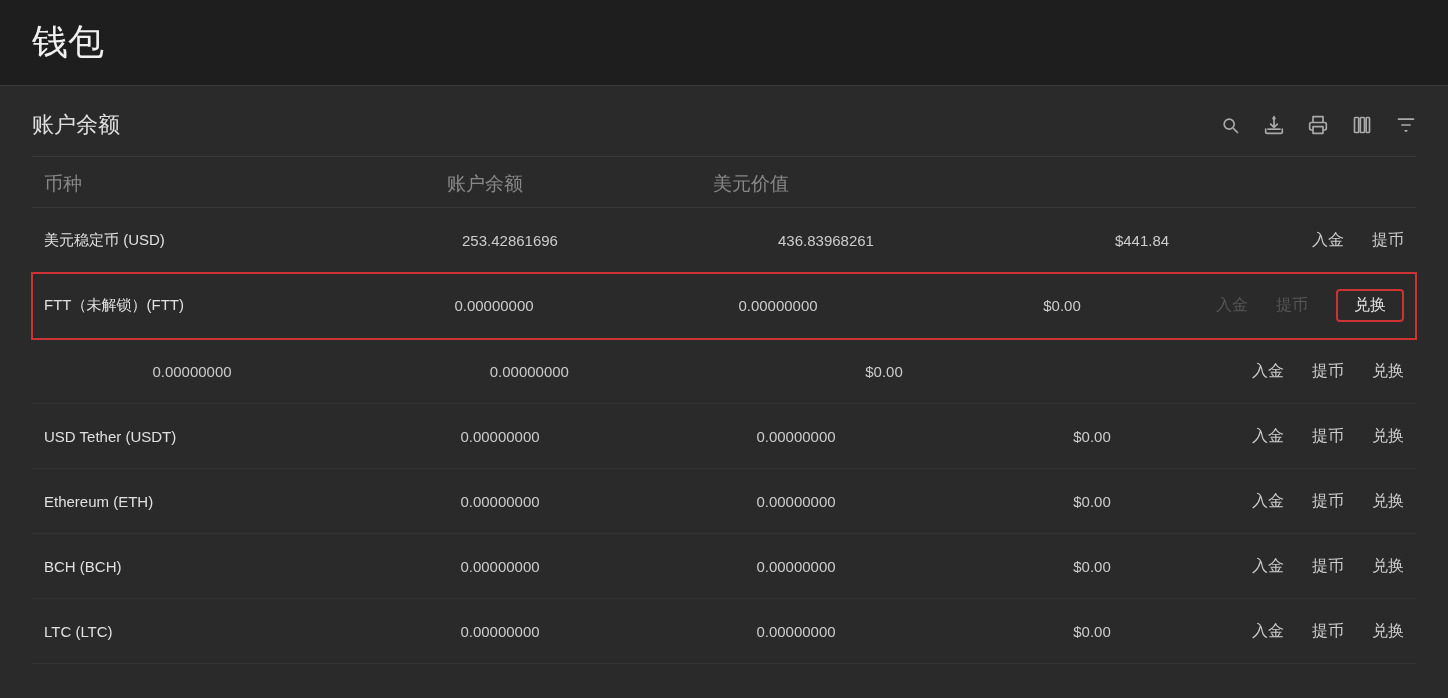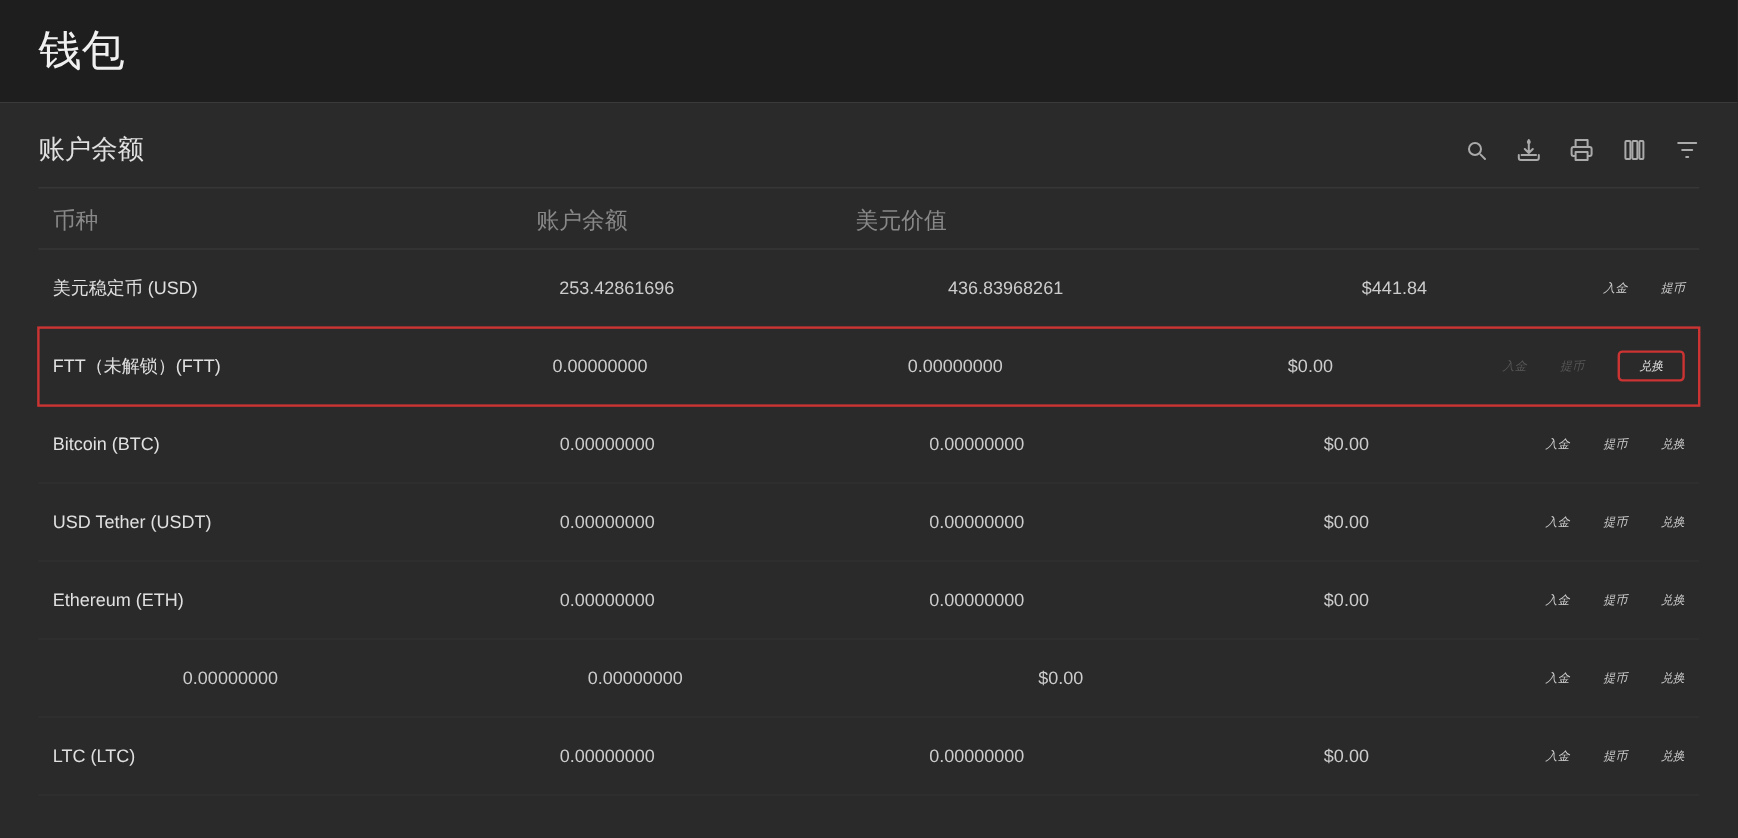--- a/index.html
+++ b/index.html
@@ -100,27 +100,26 @@
 
     .actions-col {
       display: flex;
       align-items: center;
       gap: 28px;
       padding: 16px 12px;
       justify-content: flex-end;
     }
 
     .action-btn {
-      font-size: 10px;
+      font-size: 16px;
       cursor: pointer;
       color: #ccc;
       background: none;
       border: none;
       padding: 0;
-      font-style: italic;
     }
 
     .action-btn.disabled {
       color: #555;
       cursor: not-allowed;
     }
 
     .action-btn.exchange-highlighted {
       color: #e0e0e0;
       border: 2px solid #cc3333;
@@ -202,21 +201,20 @@
           <div class="col" style="text-align: center;">0.00000000</div>
           <div class="col" style="text-align: center;">0.00000000</div>
           <div class="col" style="text-align: center;">$0.00</div>
           <div class="actions-col">
             <button class="action-btn disabled" disabled="">入金</button>
             <button class="action-btn disabled" disabled="">提币</button>
             <button class="action-btn exchange-highlighted">兑换</button>
           </div>
         </div>
         <div class="table-row">
-          <div class="col col-name">Bitcoin (BTC)</div>
           <div class="col" style="text-align: center;">0.00000000</div>
           <div class="col" style="text-align: center;">0.00000000</div>
           <div class="col" style="text-align: center;">$0.00</div>
           <div class="actions-col">
             <button class="action-btn">入金</button>
             <button class="action-btn">提币</button>
             <button class="action-btn">兑换</button>
           </div>
         </div>
         <div class="table-row">
@@ -235,20 +233,21 @@
           <div class="col" style="text-align: center;">0.00000000</div>
           <div class="col" style="text-align: center;">0.00000000</div>
           <div class="col" style="text-align: center;">$0.00</div>
           <div class="actions-col">
             <button class="action-btn">入金</button>
             <button class="action-btn">提币</button>
             <button class="action-btn">兑换</button>
           </div>
         </div>
         <div class="table-row">
+          <div class="col col-name">BCH (BCH)</div>
           <div class="col" style="text-align: center;">0.00000000</div>
           <div class="col" style="text-align: center;">0.00000000</div>
           <div class="col" style="text-align: center;">$0.00</div>
           <div class="actions-col">
             <button class="action-btn">入金</button>
             <button class="action-btn">提币</button>
             <button class="action-btn">兑换</button>
           </div>
         </div>
         <div class="table-row">

